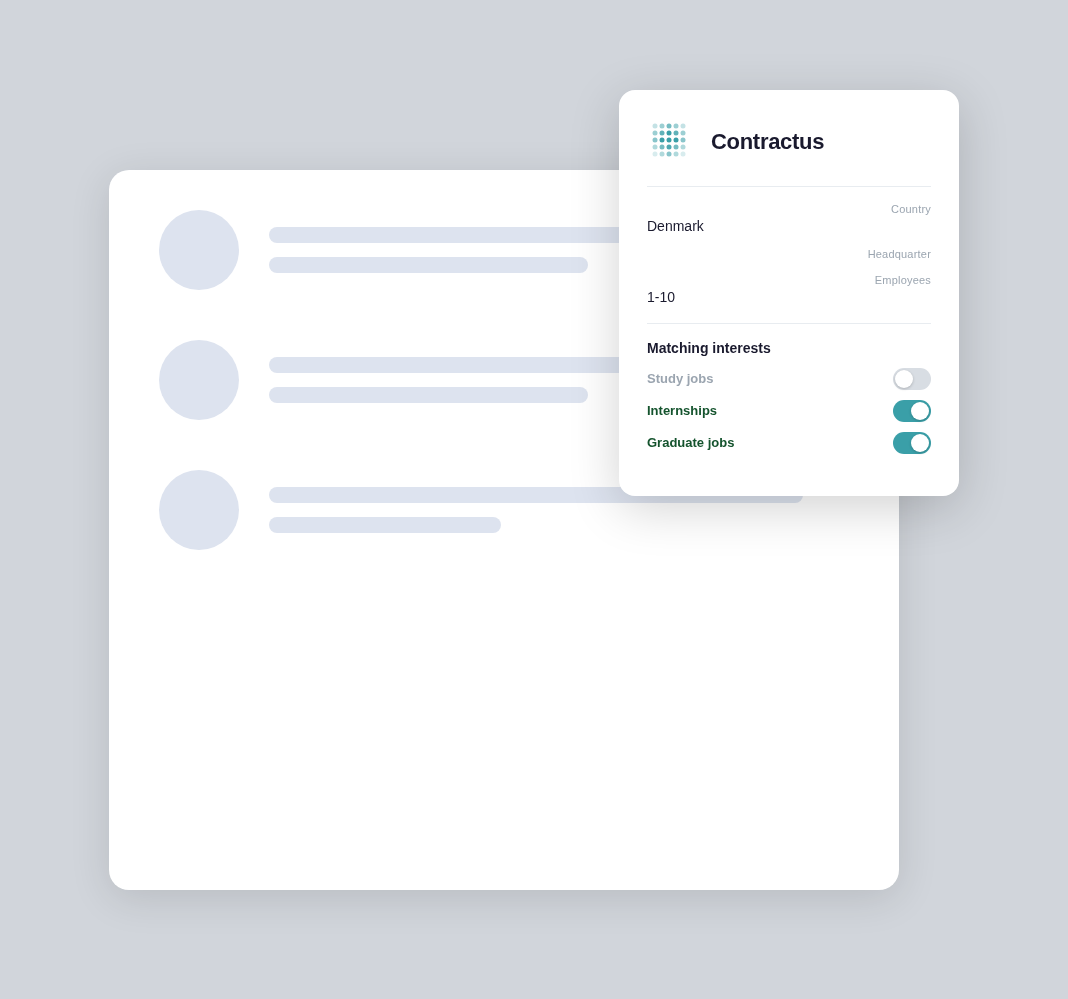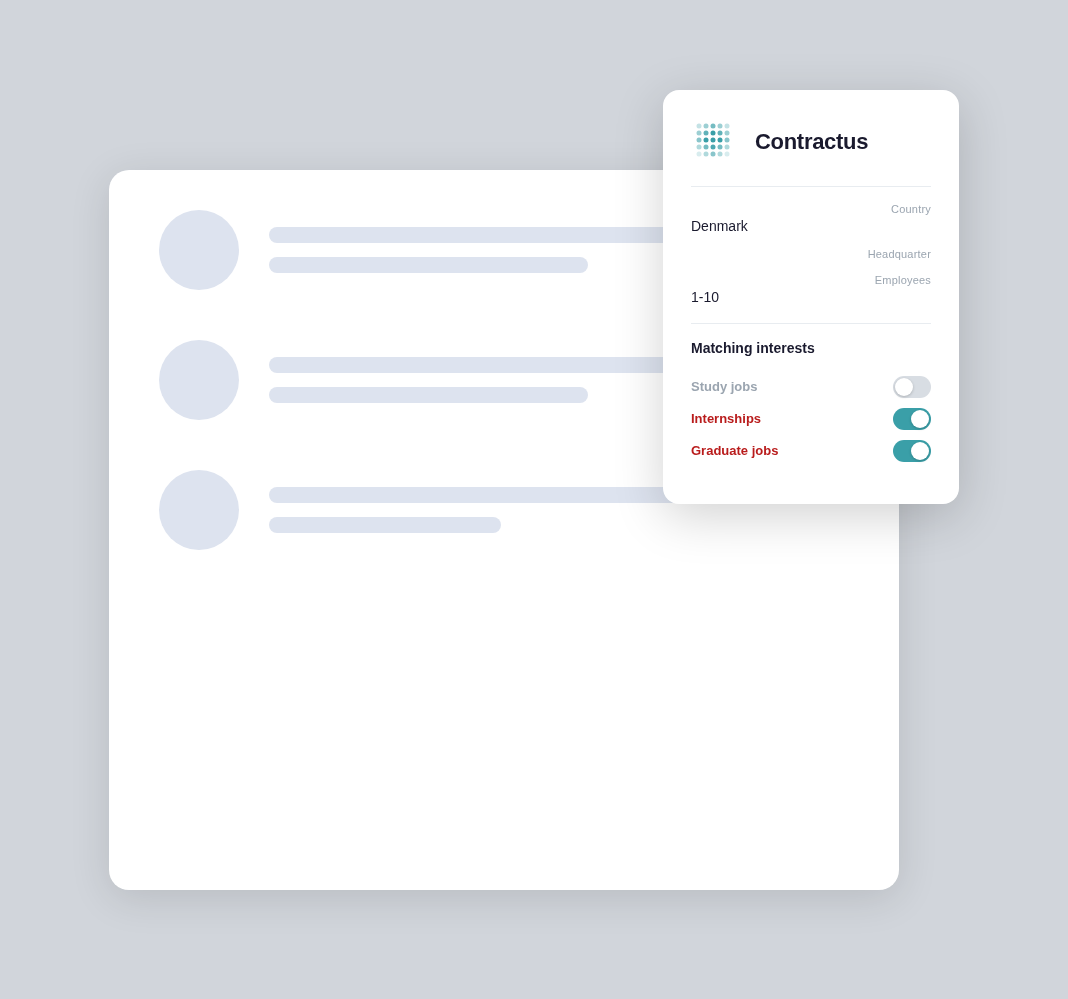--- a/index.html
+++ b/index.html
@@ -65,21 +65,21 @@
     .list-line.long { width: 85%; }
     .list-line.medium { width: 55%; }
     .list-line.short { width: 40%; }
     .list-line.xlong { width: 92%; }
 
     
     .popup-card {
       position: absolute;
       top: 0;
       right: 0;
-      width: 296px;
+      width: 340px;
       background: #ffffff;
       border-radius: 16px;
       box-shadow: 0 12px 50px rgba(0,0,0,0.18);
       padding: 28px 28px 32px 28px;
       z-index: 10;
     }
 
     .popup-header {
       display: flex;
       align-items: center;
@@ -131,36 +131,36 @@
     .section-divider {
       height: 1px;
       background: #e8ecf0;
       margin: 18px 0 16px 0;
     }
 
     .matching-title {
       font-size: 14px;
       font-weight: 600;
       color: #1a1a2e;
-      margin-bottom: 20px;
+      margin-bottom: 12px;
     }
 
     .interest-row {
       display: flex;
       align-items: center;
       justify-content: space-between;
       margin-bottom: 10px;
     }
 
     .interest-label {
       font-size: 13px;
       font-weight: 700;
     }
 
-    .interest-label.active { color: #b91c1c; }
+    .interest-label.active { color: #14532d; }
     .interest-label.inactive { color: #9ba5b0; }
 
     
     .toggle {
       width: 38px;
       height: 22px;
       border-radius: 11px;
       position: relative;
       flex-shrink: 0;
     }

